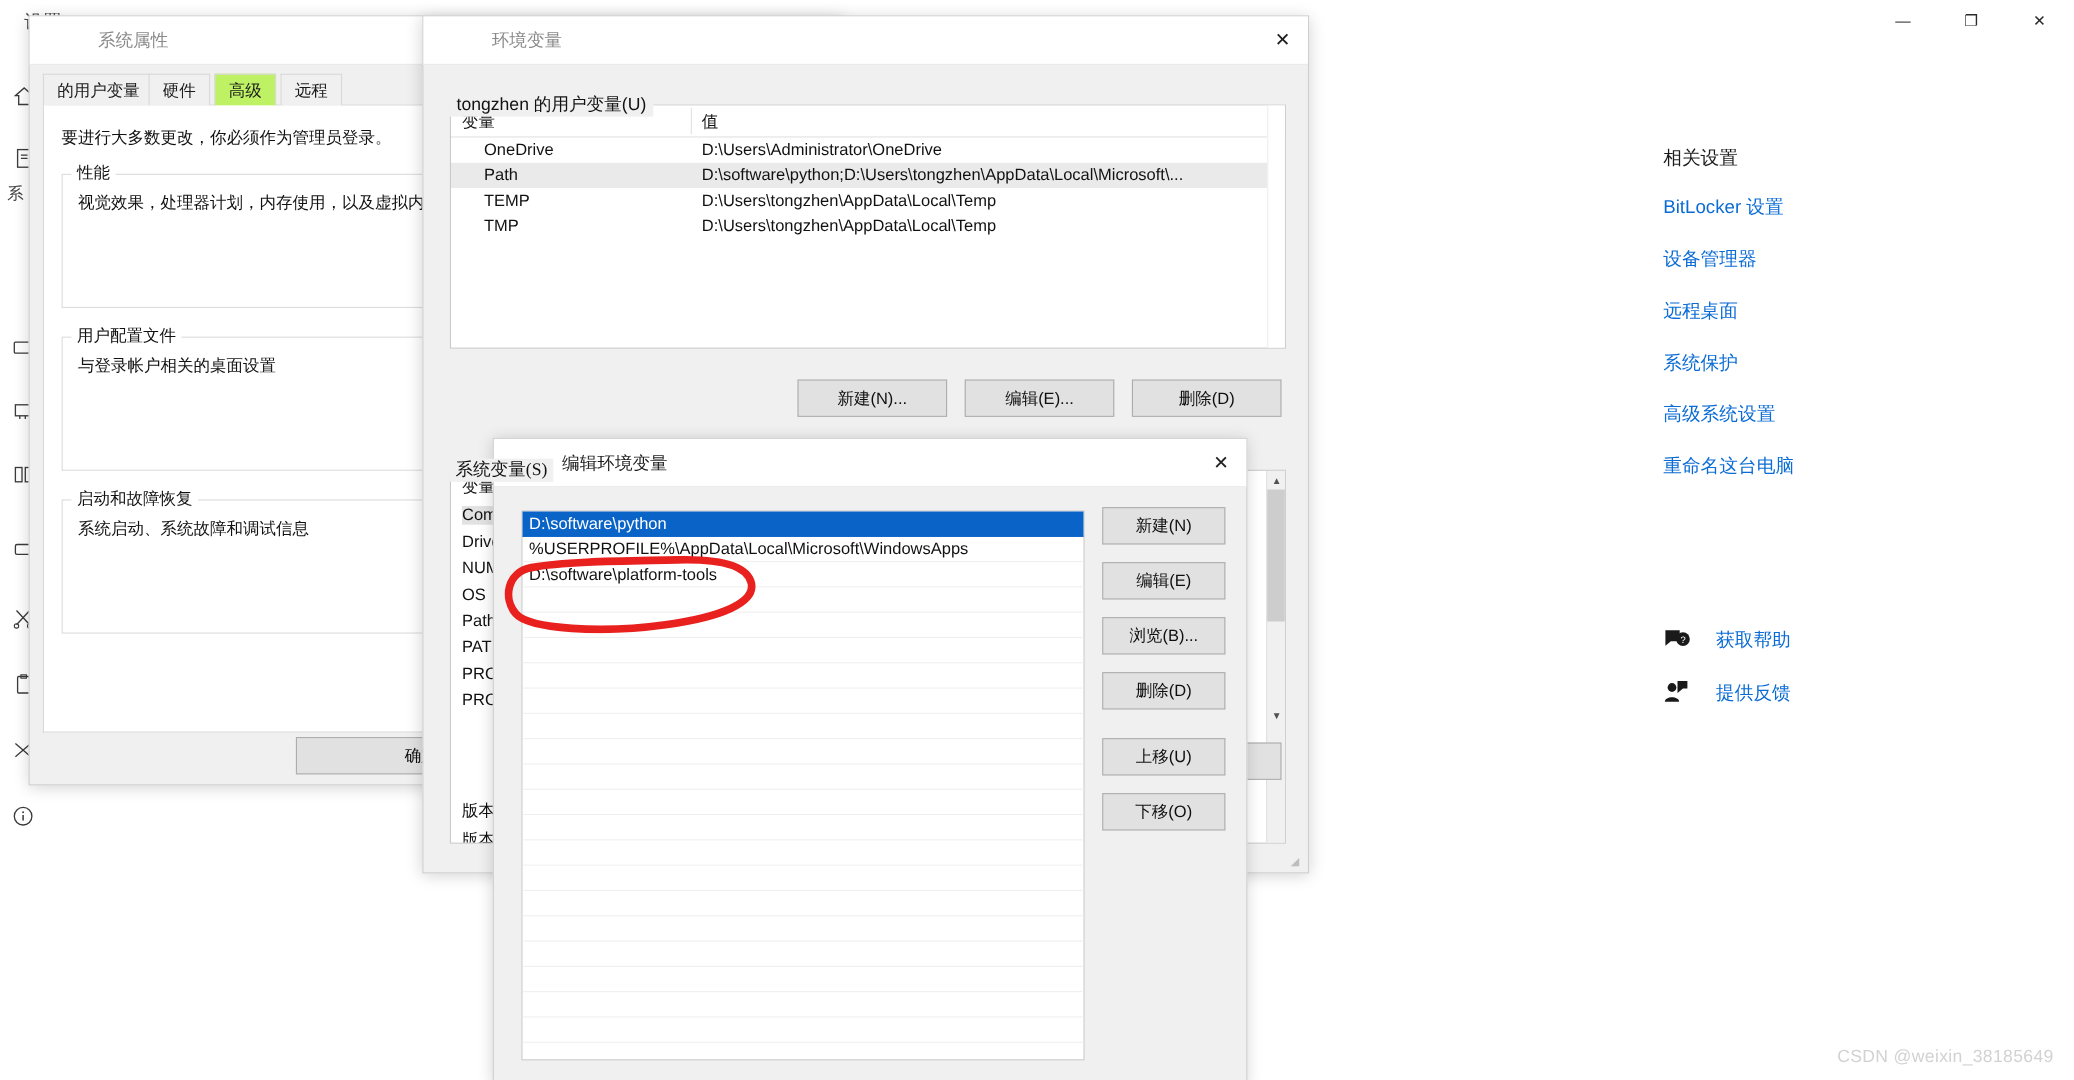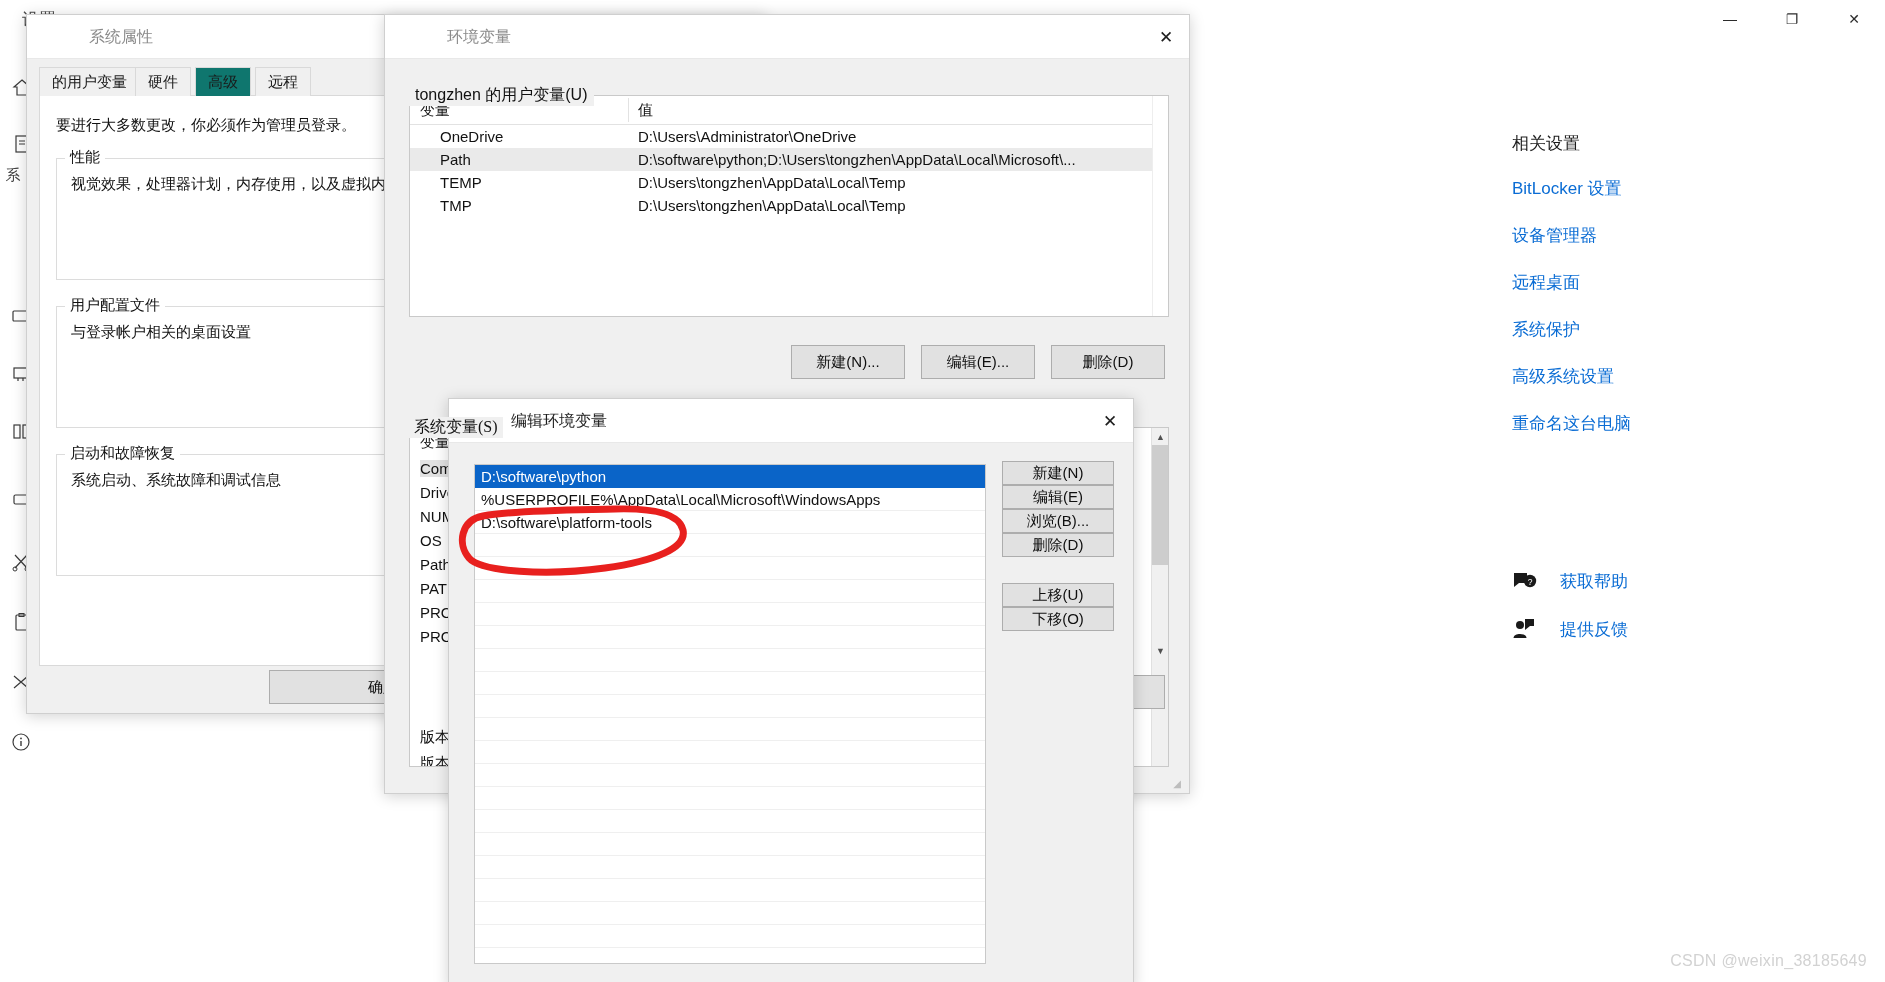--- a/index.html
+++ b/index.html
@@ -89,21 +89,21 @@
   .tabstrip {
     position: absolute; left: 12px; top: 52px; width: 716px; height: 29px;
     border-bottom: 1px solid #d9d9d9;
   }
   .tab {
     position: absolute; top: 0; height: 29px; padding: 0 12px;
     display: flex; align-items: center; font-size: 15px; color: #1a1a1a;
     background: #f0f0f0; border: 1px solid #d9d9d9; border-bottom: none;
     cursor: pointer;
   }
-  .tab.active { background: #0f766e; height: 30px; top:0; border-bottom: 1px solid #ffffff; }
+  .tab.active { background: #bef264; height: 30px; top:0; border-bottom: 1px solid #ffffff; }
   .tabpage {
     position: absolute; left: 12px; top: 81px; width: 716px; height: 570px;
     background: #ffffff; border: 1px solid #d9d9d9; border-top: none;
   }
   .tp-note { position: absolute; left: 16px; top: 20px; font-size: 15px; color: #111; }
   .group {
     position: absolute; border: 1px solid #dcdcdc;
   }
   .group > .legend {
     position: absolute; left: 8px; top: -11px; background: #ffffff;
@@ -141,21 +141,21 @@
     position: relative; height: 23px; line-height: 23px; white-space: nowrap; overflow: hidden;
   }
   .grow.sel { background: #eaeaea; }
   .grow .c1 { position: absolute; left: 10px; font-size: 15px; color: #111; margin-left: 20px; }
   .grow .c2 { position: absolute; left: 228px; font-size: 15px; color: #111; }
   .ev-scroll-col {
     position: absolute; right: 0; top: 0; width: 16px; height: 100%;
     background: #ffffff; border-left: 1px solid #eee;
   }
   .ev-btns { position: absolute; right: 24px; top: 330px; display: flex; gap: 16px; }
-  .ev-btns .btn { width: 114px; height: 34px; }
+  .ev-btns .btn { width: 136px; height: 34px; }
 
   
   .sv-legend { position: absolute; left: 24px; top: 402px; font-size: 16px; color: #111;
                background:#f0f0f0; padding: 0 5px; z-index: 3; font-family: Liberation Serif, serif; }
   .sv-box {
     position: absolute; left: 24px; top: 412px; width: 760px; height: 340px;
     border: 1px solid #c9c9c9; background: #ffffff; overflow: hidden;
   }
   .sv-head { position:absolute; left:10px; top:5px; font-size:15px; color:#111; }
   .sv-row { position: absolute; left: 10px; font-size: 15px; color: #111; white-space: nowrap; }
@@ -180,21 +180,21 @@
     position: absolute; left: 25px; top: 65px; width: 512px; height: 500px;
     background: #ffffff; border: 1px solid #c9c9c9;
   }
   .ee-row {
     position: relative; height: 23px; line-height: 23px;
     border-bottom: 1px solid #efefef; padding-left: 6px;
     font-size: 15px; color: #111; white-space: nowrap; overflow: hidden;
   }
   .ee-row.sel { background: #0a64c8; color: #ffffff; border-bottom-color: #0a64c8; }
   .ee-btns { position: absolute; left: 553px; top: 62px; width: 112px; }
-  .ee-btns .btn { width: 112px; height: 24px; }
+  .ee-btns .btn { width: 112px; height: 34px; margin-bottom: 16px; }
   .ee-btns .btn.gap { margin-top: 26px; }
 
   
   .annot {
     position: absolute; left: 455px; top: 500px; width: 240px; height: 76px;
     pointer-events: none;
   }
 </style>
 </head>
 <body>

